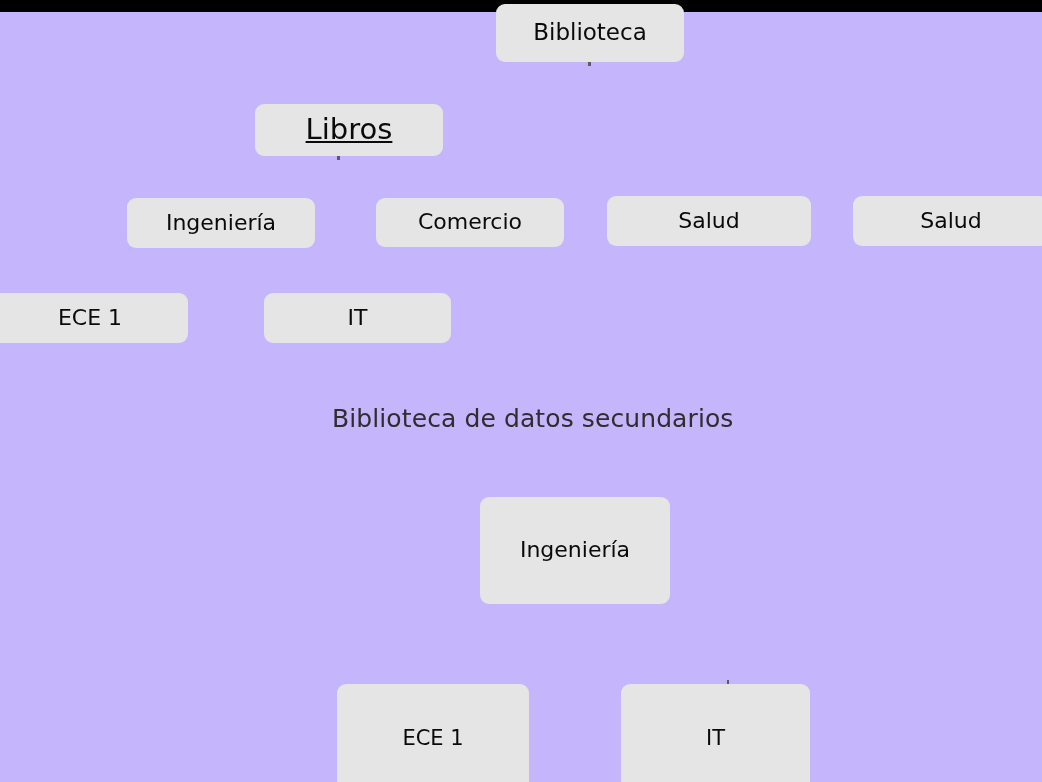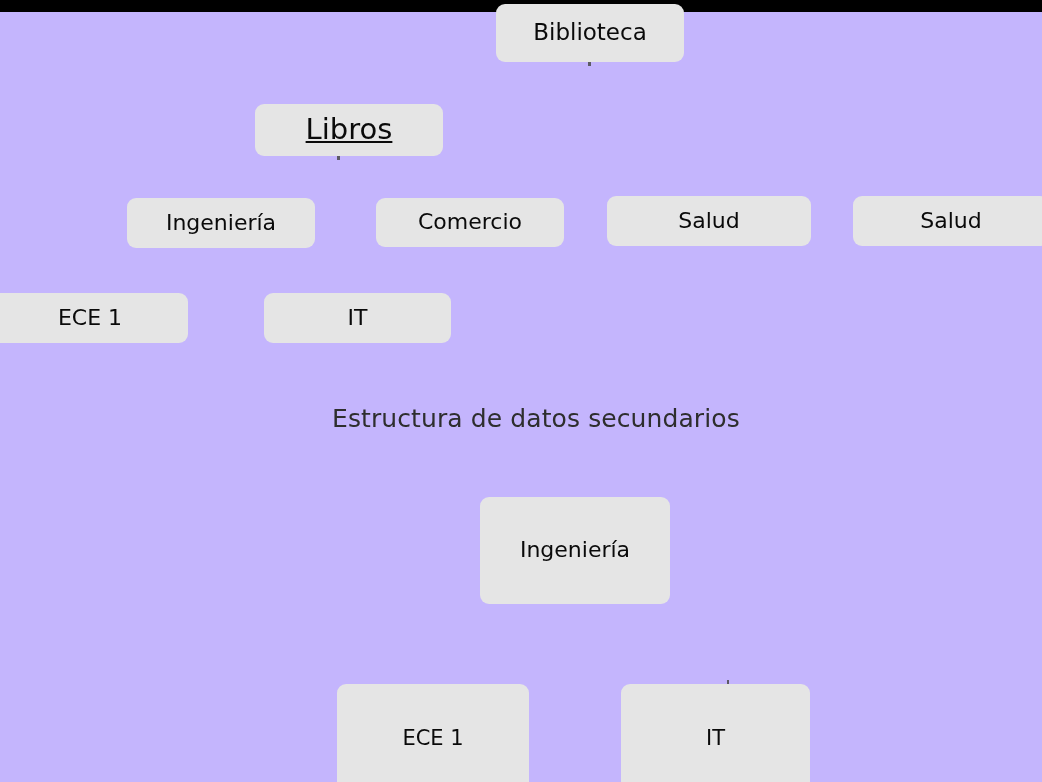--- a/index.html
+++ b/index.html
@@ -105,21 +105,21 @@
   </div>
 
   <div class="node tier-four" style="left:-8px; top:281px; width:196px; height:50px;">
     <span class="node-label">ECE 1</span>
   </div>
 
   <div class="node tier-four" style="left:264px; top:281px; width:187px; height:50px;">
     <span class="node-label">IT</span>
   </div>
 
-  <div id="section-title" style="left:332px; top:392px;">Estructura de datos secundarios</div>
+  <div id="section-title" style="left:332px; top:392px;">Biblioteca de datos secundarios</div>
 
   <div class="node tier-sub-root" style="left:480px; top:485px; width:190px; height:107px;">
     <span class="node-label">Ingeniería</span>
   </div>
 
   <div class="node tier-sub-leaf" style="left:337px; top:672px; width:192px; height:110px;">
     <span class="node-label">ECE 1</span>
   </div>
 
   <div class="connector" style="left:727px; top:668px; width:2px; height:6px;"></div>

